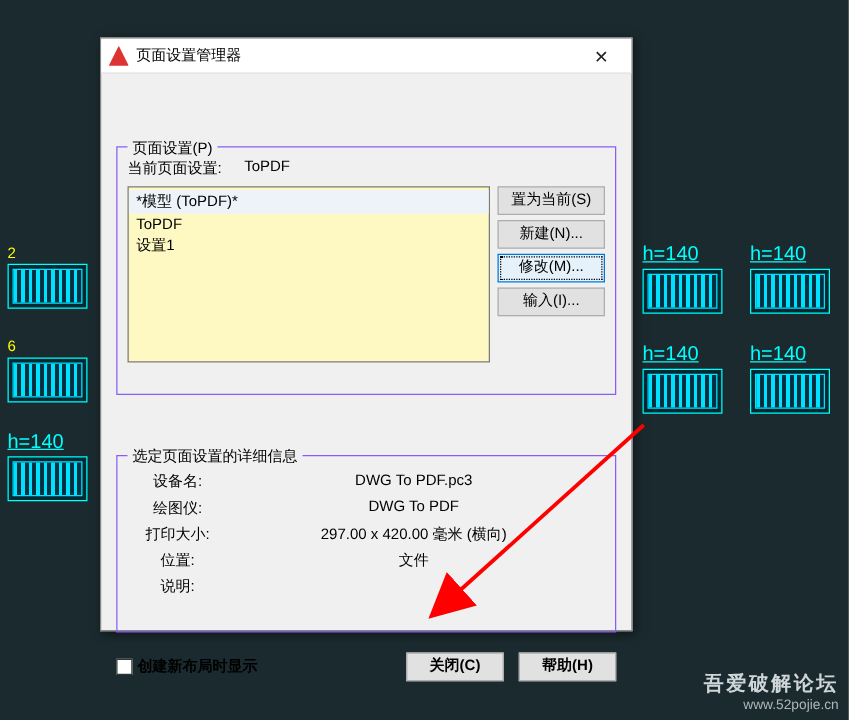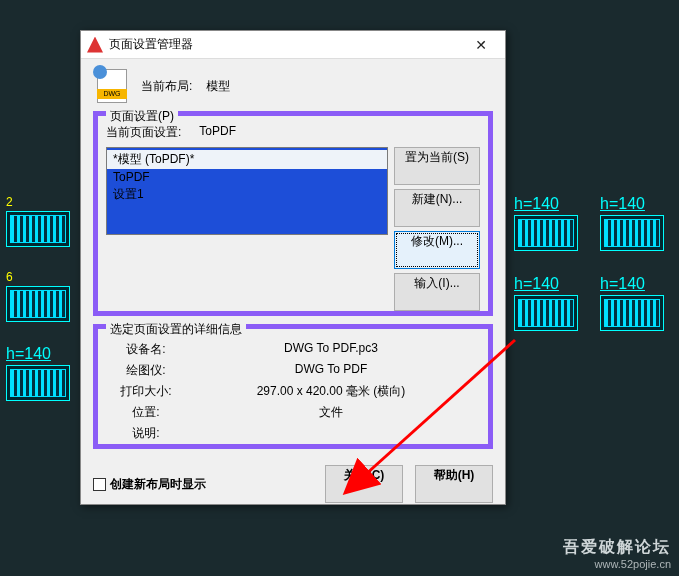--- a/index.html
+++ b/index.html
@@ -24,31 +24,31 @@
   .close-x { width: 36px; height: 100%; display: flex; align-items: center; justify-content: center; font-size: 14px; color: #222; cursor: pointer; }
 
   .body { padding: 10px 12px 8px; font-size: 12px; color: #000; }
 
   .dwg-row { display: flex; align-items: center; gap: 14px; margin-bottom: 8px; padding-left: 4px; }
   .dwg-icon { width: 30px; height: 34px; position: relative; }
   .dwg-page { position: absolute; inset: 0; background: #fff; border: 1px solid #999; }
   .dwg-gear { position: absolute; left: -4px; top: -4px; width: 14px; height: 14px; background: #4a90d9; border-radius: 50%; }
   .dwg-band { position: absolute; left: 0; right: 0; bottom: 4px; height: 10px; background: #f7b500; font-size: 7px; color: #000; text-align: center; line-height: 10px; }
 
-  .fieldset { border: 5px solid #8b5cf6; padding: 8px 8px 0; margin-bottom: 8px; position: relative; }
+  .fieldset { border: 1px solid #8b5cf6; padding: 8px 8px 25px; margin-bottom: 8px; position: relative; margin-top: 48px; }
   .fieldset-legend { position: absolute; top: -8px; left: 8px; background: #f0f0f0; padding: 0 4px; font-size: 12px; }
 
   .cur-row { display: flex; gap: 18px; margin-bottom: 6px; }
 
   .list-area { display: flex; gap: 6px; }
-  .listbox { flex: 1; height: 88px; background: #1d4ed8; border: 1px solid #7a7a7a; font-size: 12px; padding: 2px 0; overflow: hidden; }
+  .listbox { flex: 1; height: 141px; background: #fef9c3; border: 1px solid #7a7a7a; font-size: 12px; padding: 2px 0; overflow: hidden; }
   .listitem { padding: 1px 6px; cursor: default; }
   .listitem.sel { background: #eef3f9; }
   .btn-col { width: 86px; display: flex; flex-direction: column; gap: 4px; }
-  .winbtn { height: 38px; font-size: 12px; background: #e1e1e1; border: 1px solid #adadad; cursor: pointer; padding: 0 4px; text-align: center; line-height: 19px; }
+  .winbtn { height: 23px; font-size: 12px; background: #e1e1e1; border: 1px solid #adadad; cursor: pointer; padding: 0 4px; text-align: center; line-height: 19px; }
   .winbtn.focus { border: 1px solid #0078d7; outline: 1px dotted #000; outline-offset: -3px; background: #e5f1fb; }
 
   .details-grid { display: grid; grid-template-columns: 76px 1fr; row-gap: 4px; padding: 4px 2px 2px; text-align: center; }
 
   .footer { display: flex; align-items: center; gap: 12px; padding-top: 8px; font-weight: bold; }
   .chk { width: 13px; height: 13px; border: 1px solid #333; background: #fff; display: inline-block; vertical-align: middle; margin-right: 4px; }
   .spacer { flex: 1; }
   .foot-btn { width: 78px; }
 
   
@@ -107,29 +107,20 @@
 </div>
 
 <div class="dialog">
   <div class="titlebar">
     <div class="app-icon"></div>
     <div class="title-text">页面设置管理器</div>
     <div class="close-x">✕</div>
   </div>
 
   <div class="body">
-    <div class="dwg-row">
-      <div class="dwg-icon">
-        <div class="dwg-page"></div>
-        <div class="dwg-gear"></div>
-        <div class="dwg-band">DWG</div>
-      </div>
-      <span>当前布局:</span>
-      <span>模型</span>
-    </div>
 
     <div class="fieldset">
       <div class="fieldset-legend">页面设置(P)</div>
       <div class="cur-row">
         <span>当前页面设置:</span>
         <span>ToPDF</span>
       </div>
       <div class="list-area">
         <div class="listbox">
           <div class="listitem sel">*模型 (ToPDF)*</div>

